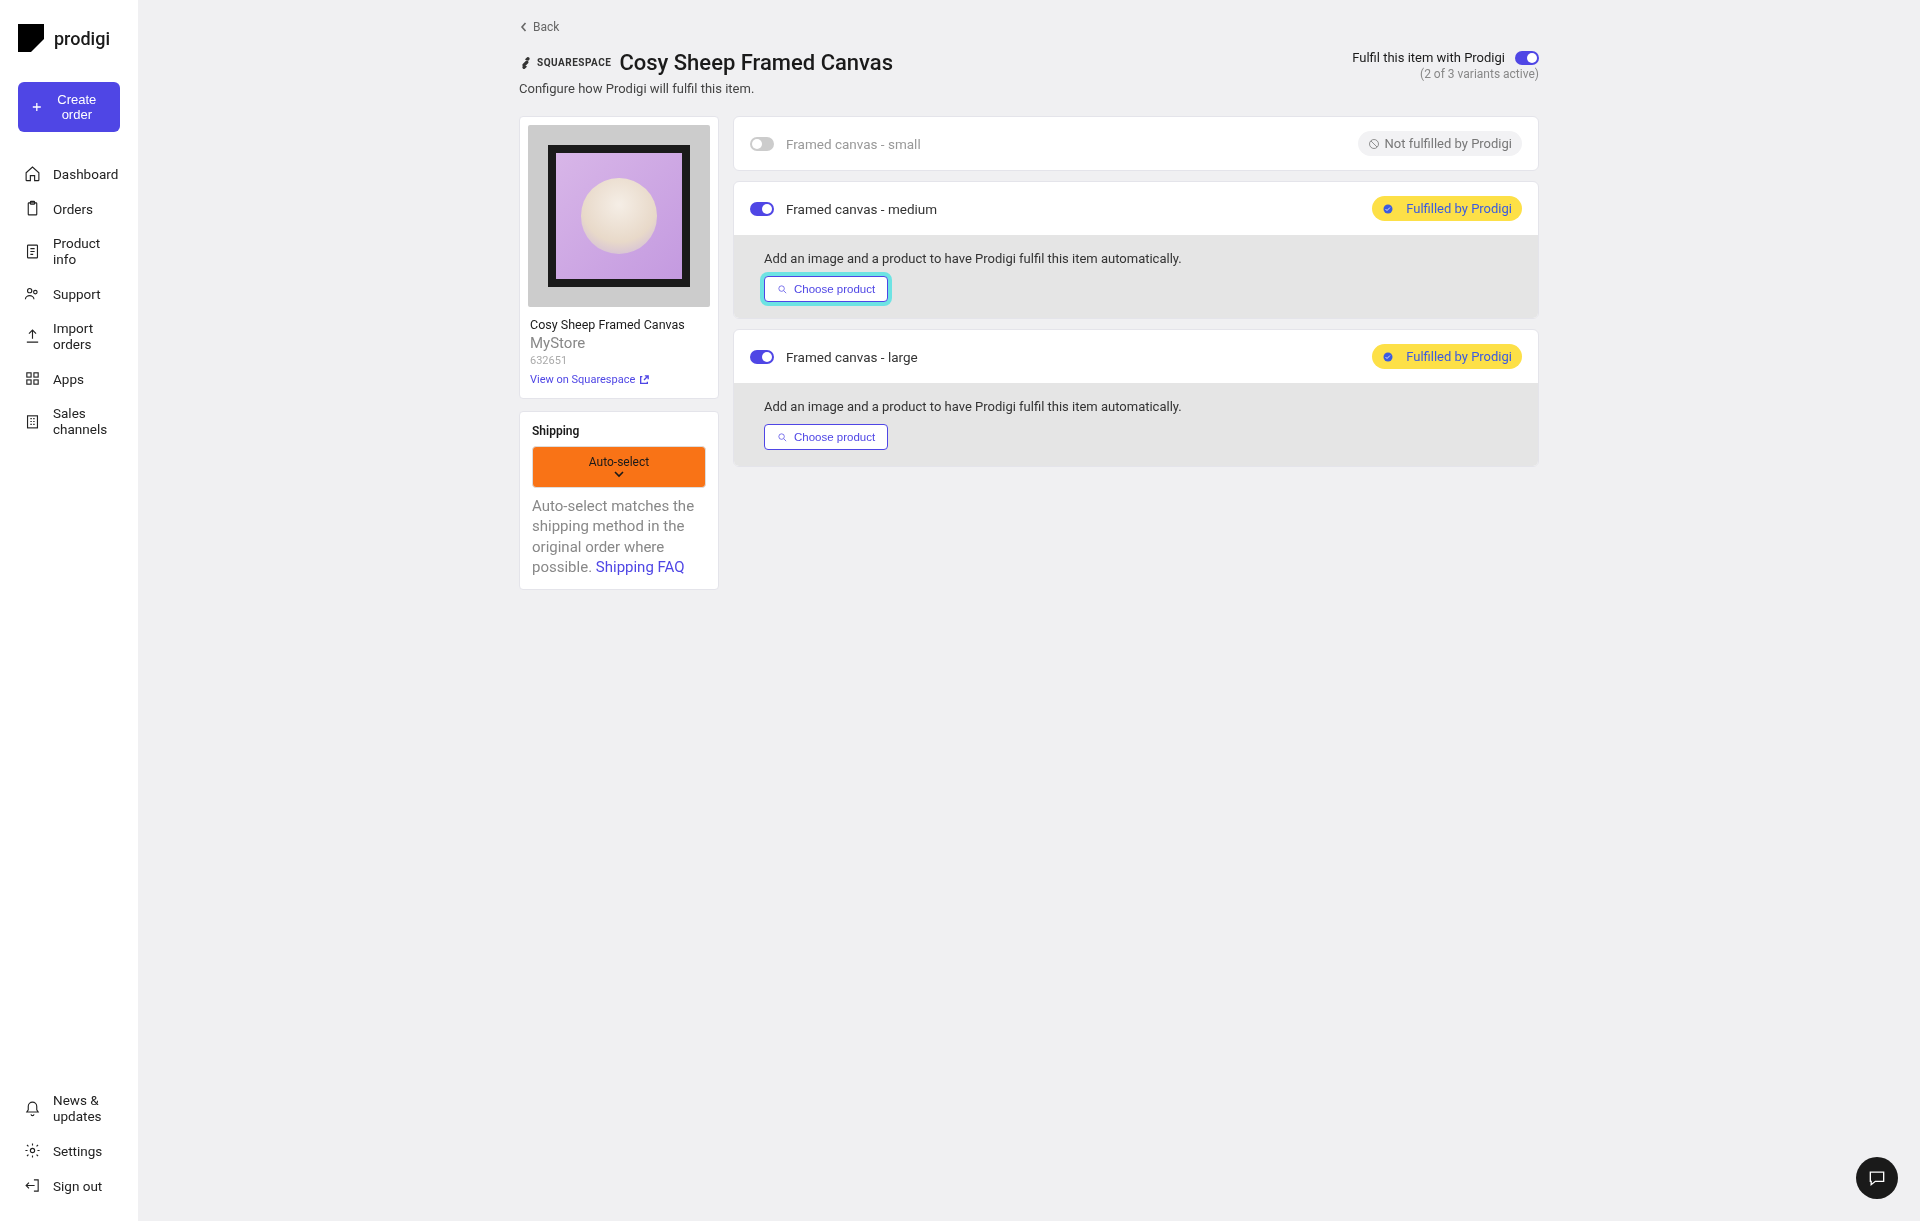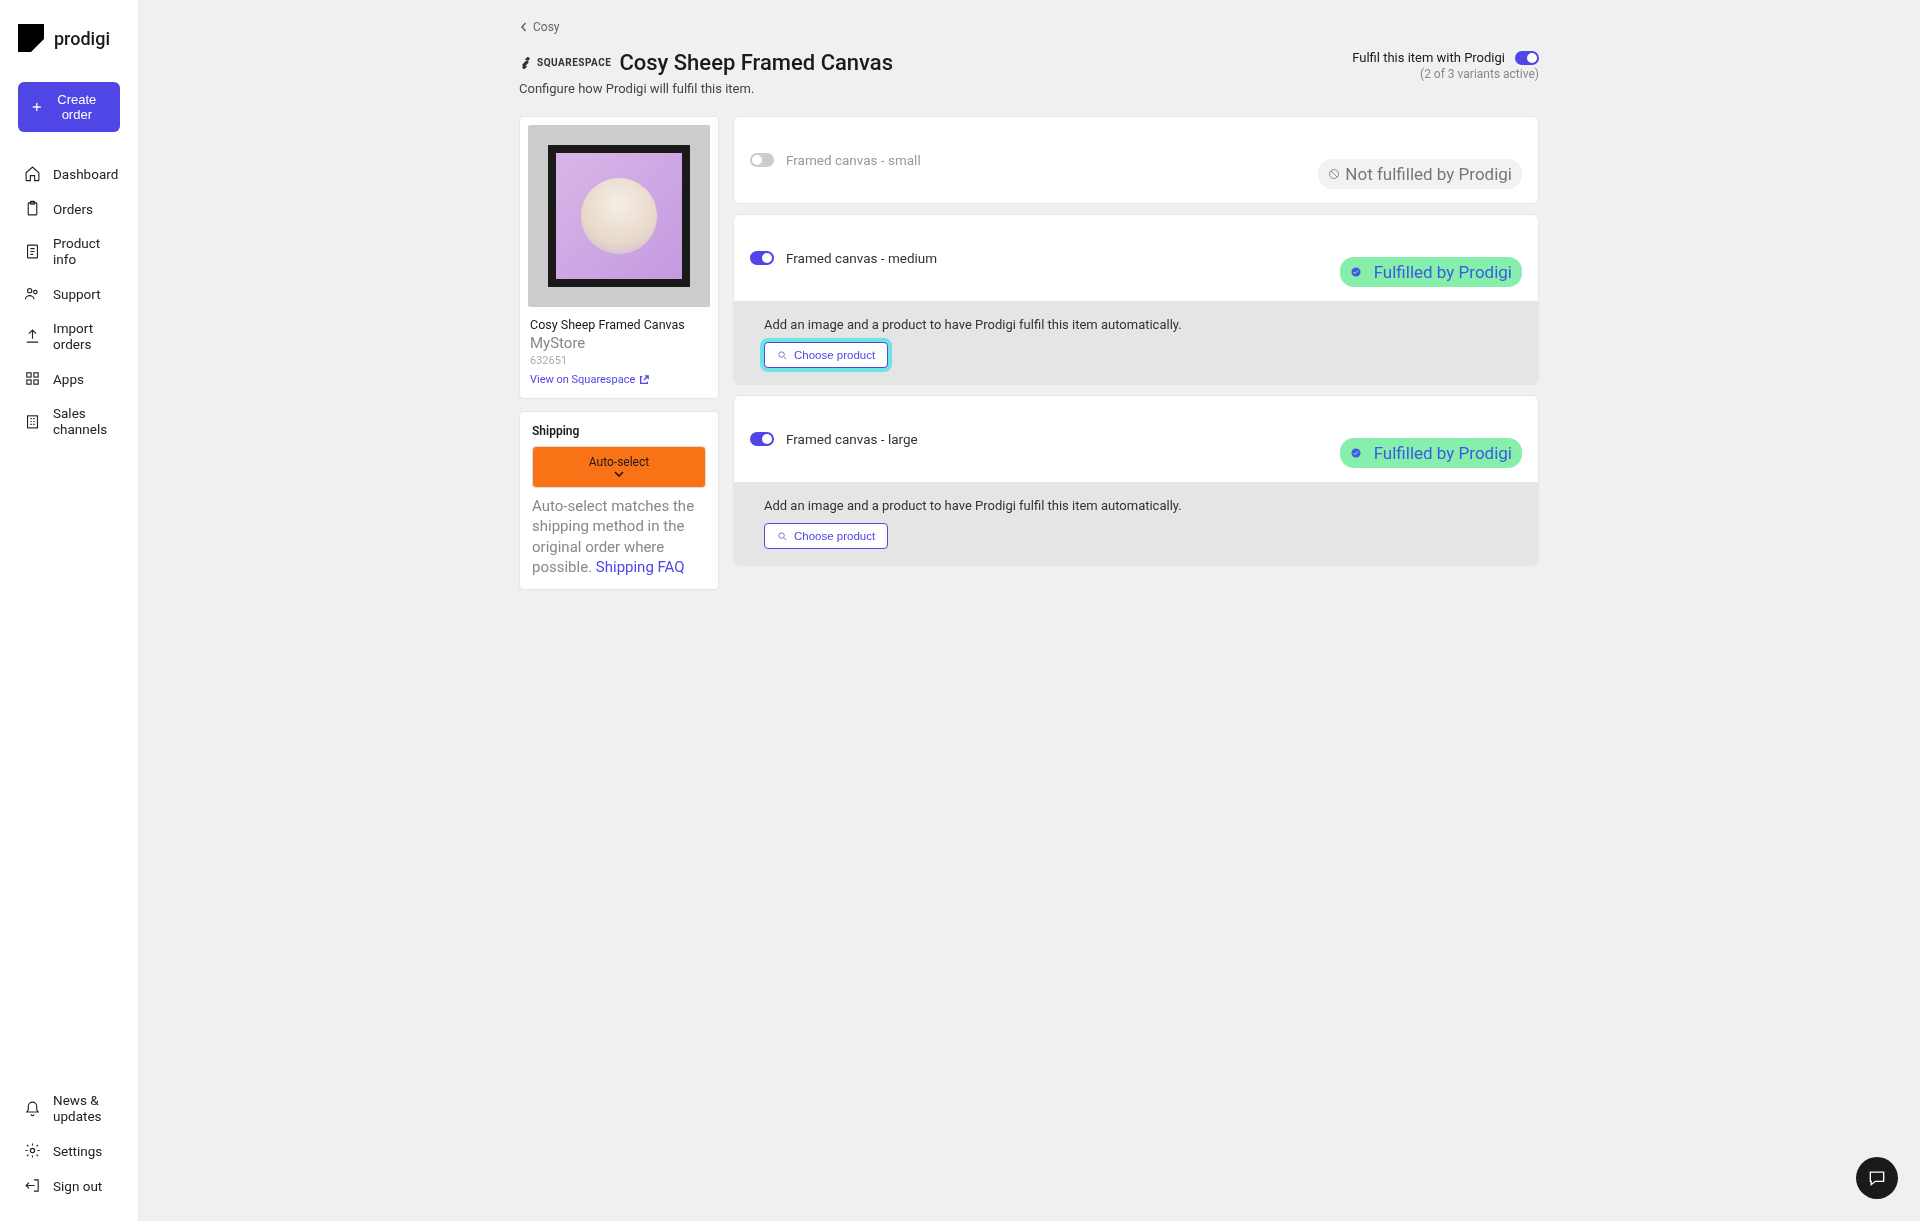--- a/index.html
+++ b/index.html
@@ -44,23 +44,23 @@
 .shipping-select { width: 100%; border: 1px solid #ddd; border-radius: 4px; padding: 8px 10px; font-size: 12px; display: flex; justify-content: space-between; align-items: center; cursor: pointer; background: #f97316; flex-direction: column; }
 .shipping-hint { font-size: 15px; color: #888; margin-top: 8px; line-height: 1.35; }
 .shipping-hint a { color: #4f46e5; text-decoration: none; }
 
 .right-col { flex: 1; display: flex; flex-direction: column; gap: 10px; }
 .variant-card { background: #fff; border: 1px solid #e4e4ea; border-radius: 6px; overflow: hidden; }
 .variant-head { display: flex; align-items: center; justify-content: space-between; padding: 14px 16px; }
 .variant-left { display: flex; align-items: center; gap: 12px; }
 .variant-name { font-size: 13.5px; color: #333; }
 .variant-name.muted { color: #999; }
-.status-badge { font-size: 17px; border-radius: 14px; padding: 5px 10px; display: inline-flex; align-items: center; gap: 5px; margin-top: 28px; }
+.status-badge { font-size: 13px; border-radius: 14px; padding: 5px 10px; display: inline-flex; align-items: center; gap: 5px; }
 .status-not { background: #f2f2f4; color: #777; }
-.status-yes { background: #86efac; color: #3b5be0; gap: 12px; }
+.status-yes { background: #fde047; color: #3b5be0; gap: 12px; }
 .variant-body { background: #e5e5e5; padding: 16px 30px; }
 .variant-body-text { font-size: 13px; color: #333; margin-bottom: 10px; }
 .choose-btn { border: 1px solid #4f46e5; color: #4f46e5; background: #fff; border-radius: 4px; padding: 6px 12px; font-size: 11.5px; display: inline-flex; align-items: center; gap: 6px; cursor: pointer; }
 .choose-btn.highlighted { box-shadow: 0 0 0 4px #6de3e3; }
 
 .toggle { width: 24px; height: 14px; border-radius: 10px; position: relative; cursor: pointer; flex-shrink: 0; }
 .toggle.on { background: #4f46e5; }
 .toggle.off { background: #ccc; }
 .toggle::after { content: ""; position: absolute; top: 2px; width: 10px; height: 10px; background: #fff; border-radius: 50%; }
 .toggle.on::after { right: 2px; }
@@ -180,21 +180,21 @@
       </div>
     </nav>
   </aside>
 
   <main class="main">
     <div style="max-width:1020px;margin:0 auto;">
     <div class="back-link">
       <svg width="10" height="10" viewBox="0 0 10 10">
             <path d="M6.5 1L3 5l3.5 4"></path>
           </svg>
-      <span>Cosy</span>
+      <span>Back</span>
     </div>
 
     <div class="header">
       <div>
         <div class="title-row">
           <span class="sq-badge">
             <svg width="14" height="14" viewBox="0 0 24 24" style="fill:#333;stroke:none">
                   <path d="M6 14l6-6a3 3 0 0 1 4 4l-6 6a3 3 0 0 1-4-4zM10 6l4-4a3 3 0 0 1 4 4l-2 2M14 18l-4 4a3 3 0 0 1-4-4l2-2"></path>
                 </svg>
             <span>SQUARESPACE</span>

